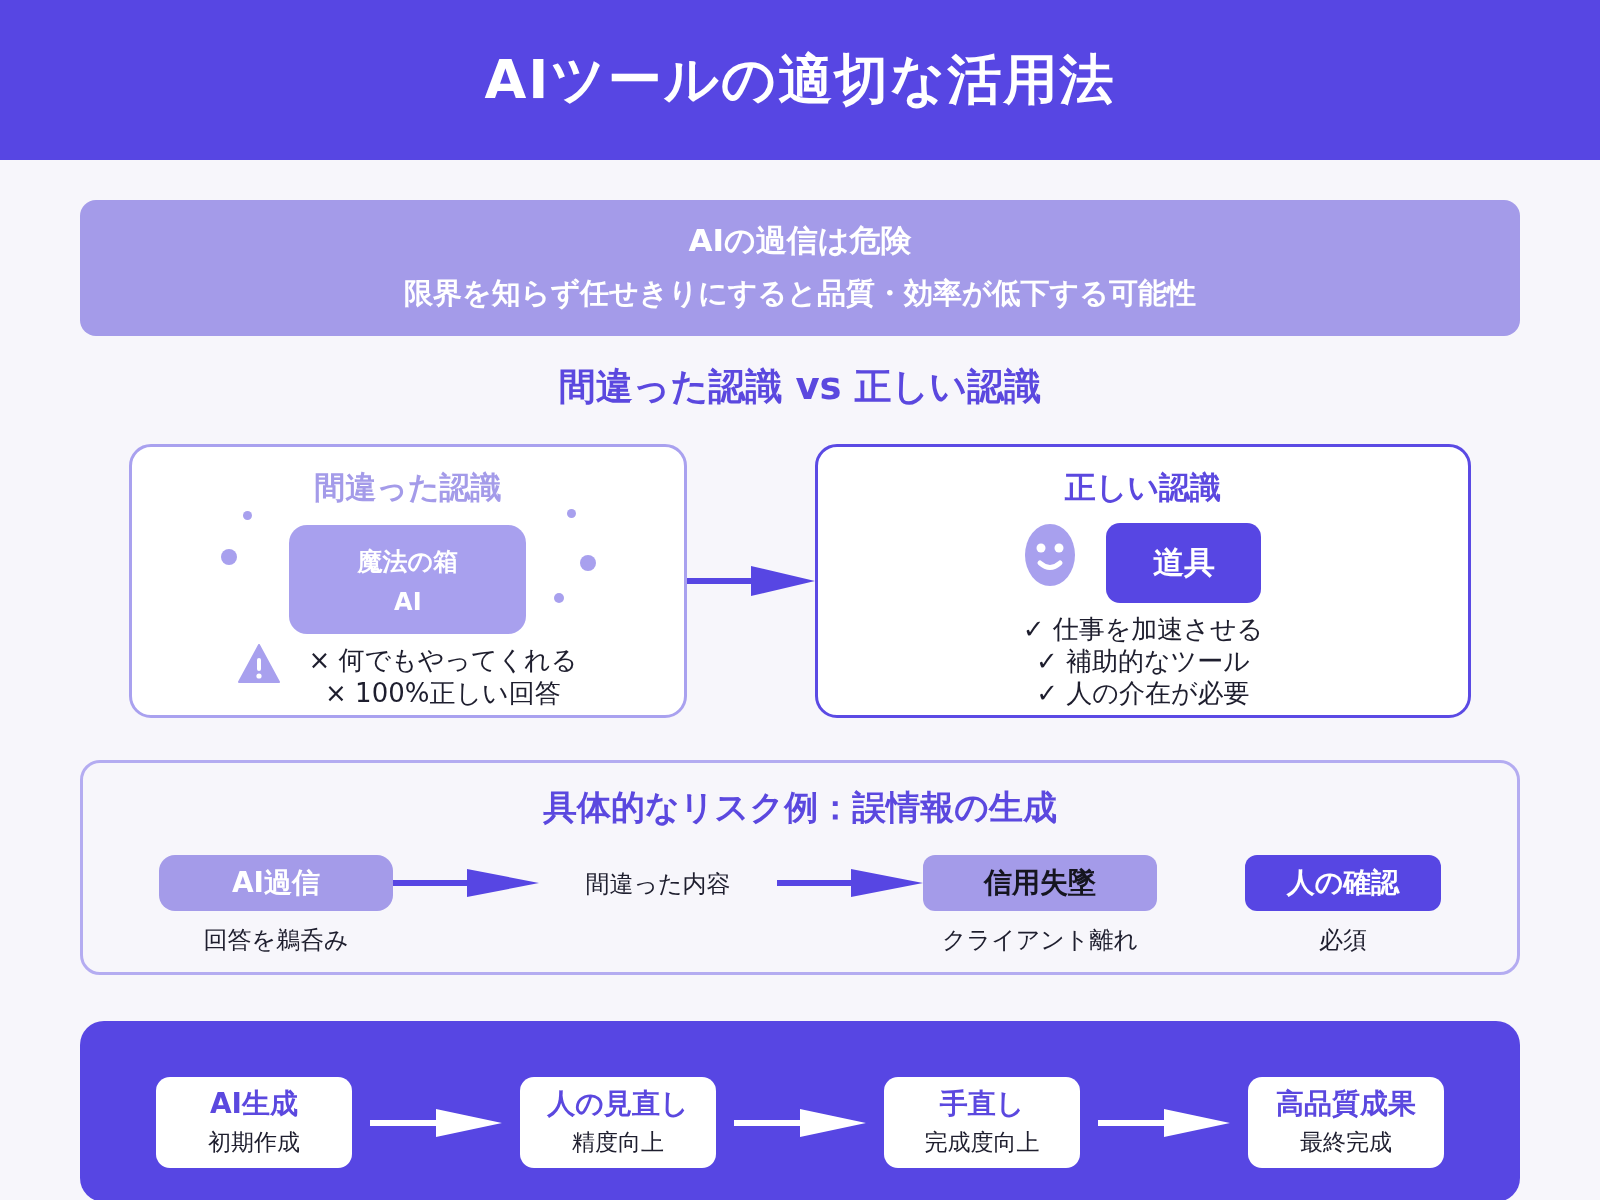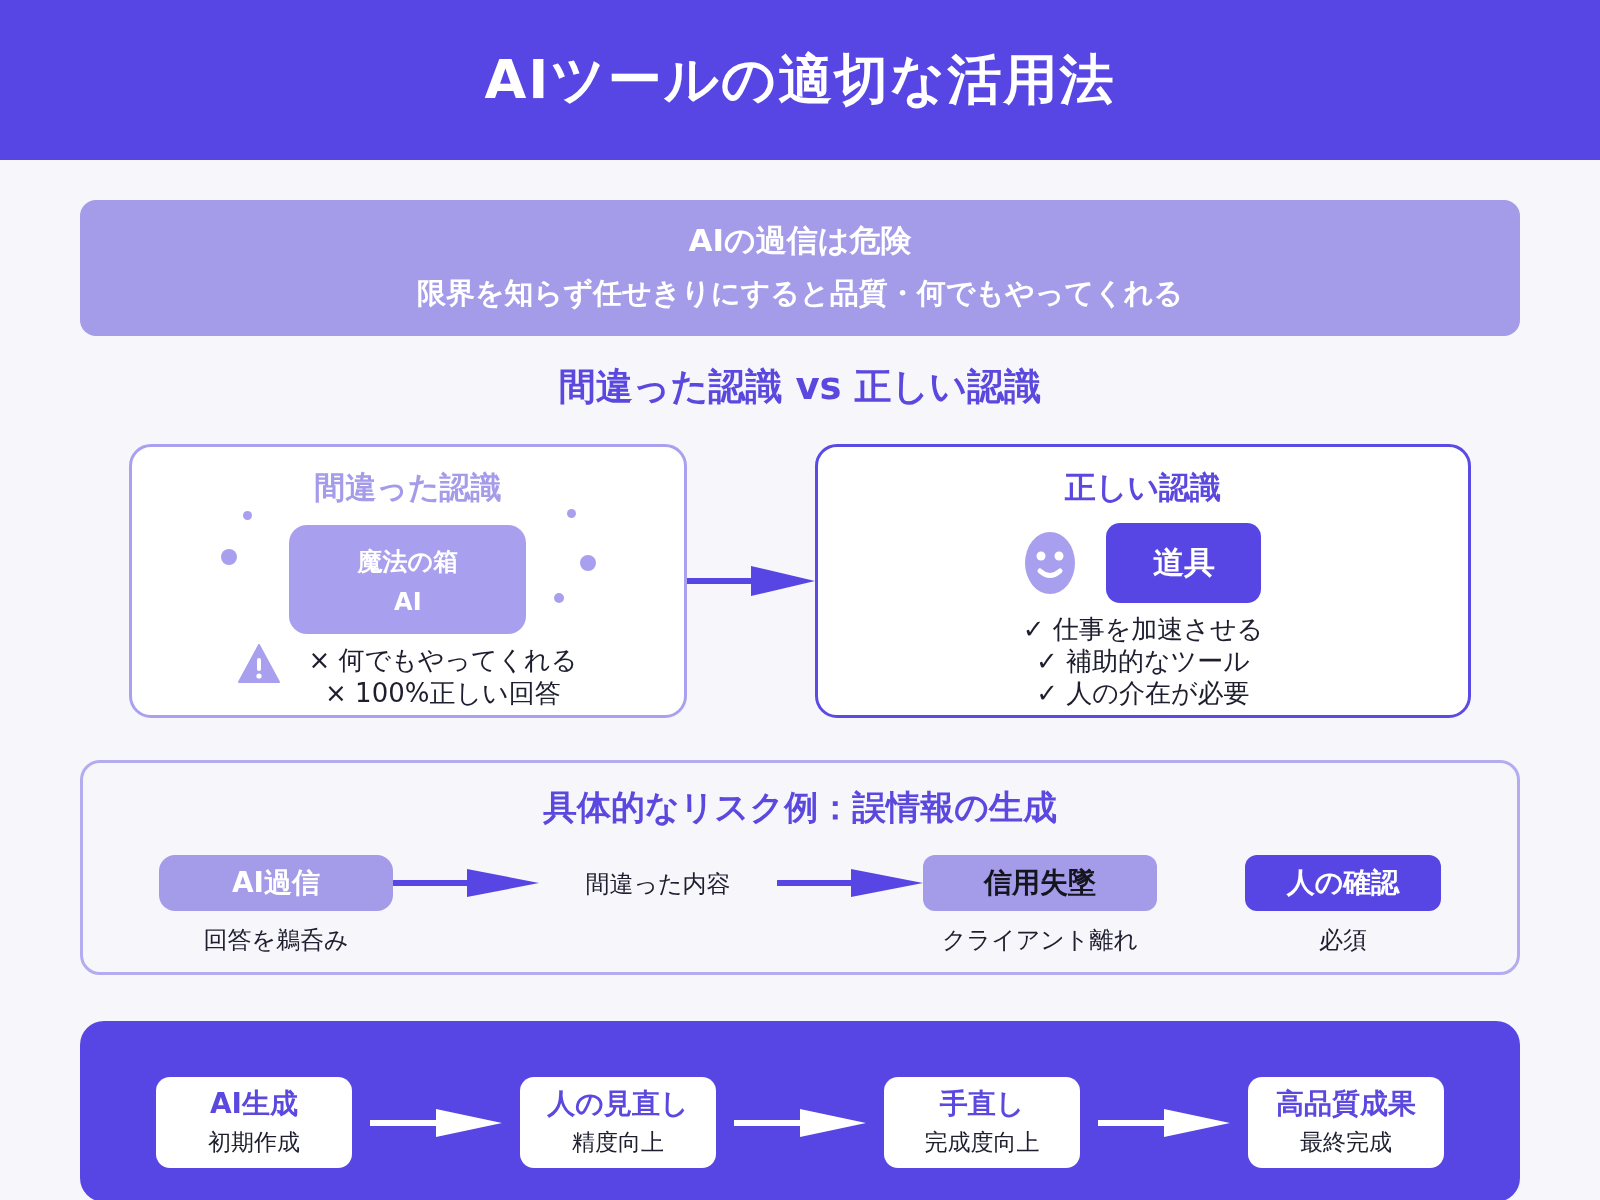--- a/index.html
+++ b/index.html
@@ -61,21 +61,21 @@
   .wrong-bottom {
     display:flex; align-items:center; justify-content:center;
     gap:28px; margin-top:10px;
   }
   .warn-tri { width:42px; height:40px; margin-top:-26px; }
   .points { text-align:center; font-size:26px; line-height:33px; color:#1e1e2e; }
 
   .mid-arrow { flex:1; display:flex; align-items:center; justify-content:center; }
 
   .right-top {
-    display:flex; align-items:center; justify-content:center;
+    display:flex; align-items:flex-start; justify-content:center;
     gap:30px; margin-top:14px;
   }
   .smiley { width:52px; height:64px; }
   .tool-box {
     background:#5746e3; border-radius:14px; width:155px; height:80px;
     display:flex; align-items:center; justify-content:center;
     color:#fff; font-size:31px; font-weight:700;
   }
   .checks { text-align:center; font-size:26px; line-height:32px; margin-top:10px; color:#1e1e2e; }
 
@@ -118,21 +118,21 @@
 </style>
 </head>
 <body>
 
 <div class="header">
   <h1>AIツールの適切な活用法</h1>
 </div>
 
 <div class="banner">
   <div class="b-title">AIの過信は危険</div>
-  <div class="b-sub">限界を知らず任せきりにすると品質・何でもやってくれる</div>
+  <div class="b-sub">限界を知らず任せきりにすると品質・効率が低下する可能性</div>
 </div>
 
 <div class="vs-title">間違った認識 vs 正しい認識</div>
 
 <div class="compare-row">
 
   <div class="panel wrong">
     <div class="panel-title">間違った認識</div>
     <div class="magic-wrap">
       <span class="dot d1"></span>

